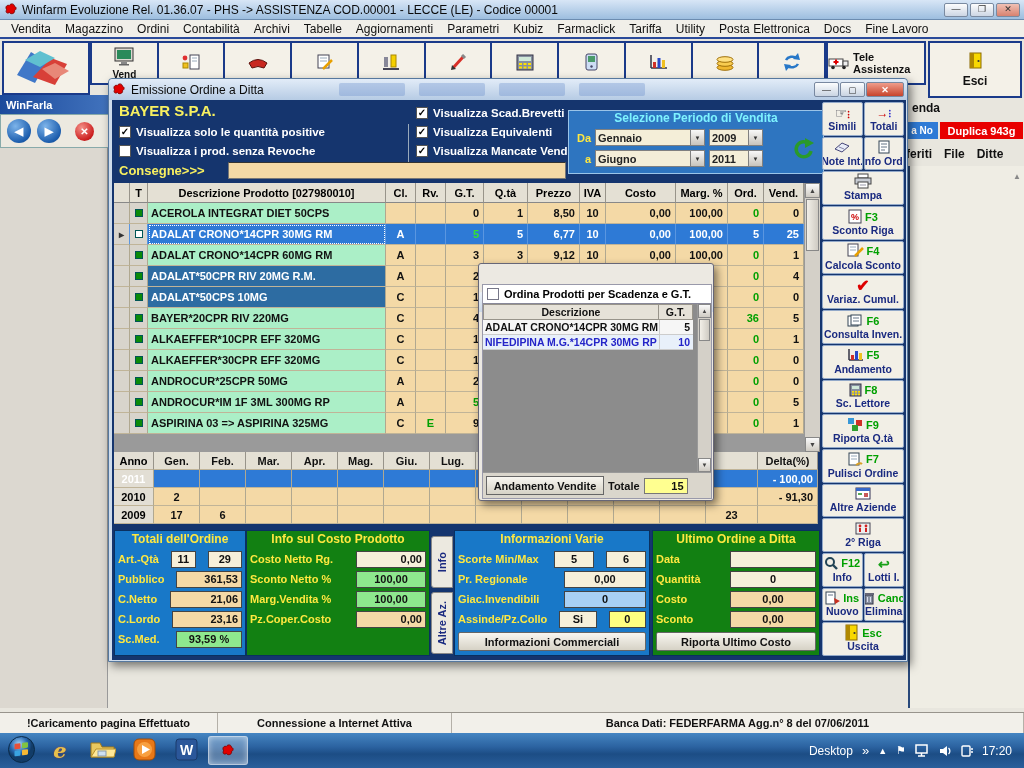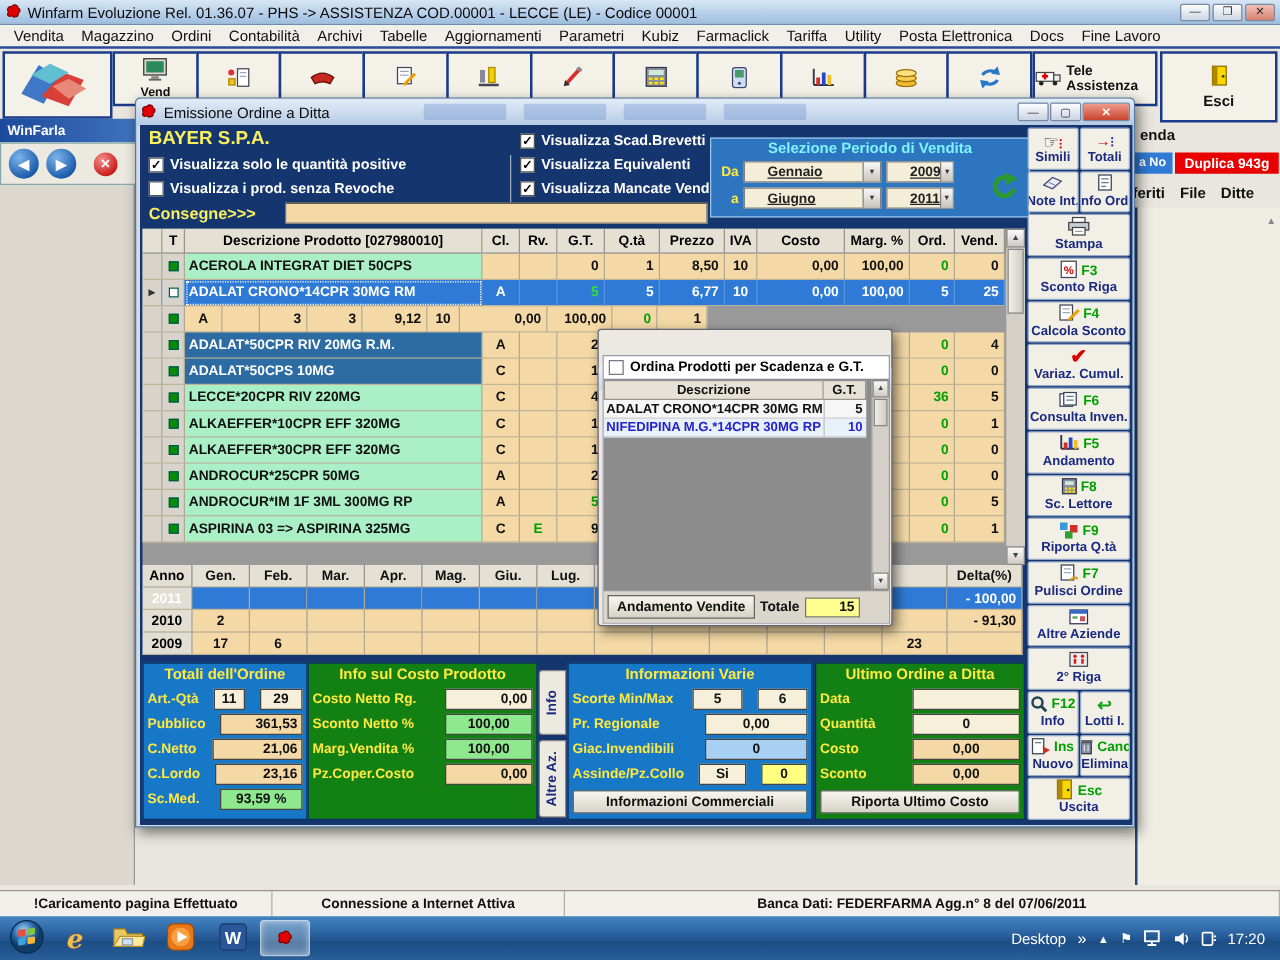--- a/index.html
+++ b/index.html
@@ -72,21 +72,21 @@
     justify-content:center;font-size:10px;font-weight:bold;color:#000;flex:none;}
   #hdr-divider{position:absolute;left:296px;top:24px;width:1px;height:40px;background:#9ab;}
   #consegne-lbl{position:absolute;left:7px;top:63px;font-size:13px;font-weight:bold;color:#f8f060;}
   #consegne-input{position:absolute;left:116px;top:62px;width:338px;height:17px;background:#f4d9a6;border:1px solid #777;
     border-top-color:#333;}
   #period{position:absolute;left:456px;top:10px;width:256px;height:64px;background:#2e75c0;border:1px solid #9ac4e8;}
   #period .p-title{color:#7ef3ff;font-weight:bold;font-size:12px;text-align:center;height:16px;}
   .per-row{display:flex;align-items:center;gap:4px;padding-left:4px;height:21px;}
   .per-lbl{width:18px;color:#ffe840;font-weight:bold;font-size:11px;text-align:right;}
   .sel{background:#f4eed8;border:1px solid #808080;height:17px;display:flex;align-items:center;font-size:11px;font-weight:bold;color:#222;}
-  .sel .val{flex:1;padding-left:18px;white-space:nowrap;text-decoration:underline;}
+  .sel .val{flex:1;padding-left:2px;white-space:nowrap;}
   .sel .da{width:14px;height:15px;background:linear-gradient(#f8f8f8,#c8c4bc);border-left:1px solid #808080;
     display:flex;align-items:center;justify-content:center;font-size:6px;color:#333;}
   #refresh{position:absolute;right:8px;top:26px;}
 
   
   #grid{position:absolute;left:2px;top:83px;width:706px;background:#9a9a9a;padding-bottom:18px;}
   .g-row{display:flex;height:21px;}
   .g-row.g-h{height:20px;}
   .g-cell{border-right:1px solid #b0a890;border-bottom:1px solid #c0b498;display:flex;align-items:center;
     font-weight:bold;font-size:11px;background:#f4d9a6;color:#111;overflow:hidden;white-space:nowrap;}
@@ -495,20 +495,21 @@
             <div class="g-cell c-num" style="width: 70px;">0,00</div>
             <div class="g-cell c-num" style="width: 52px;">100,00</div>
             <div class="g-cell c-num c-ord" style="width: 36px;">5</div>
             <div class="g-cell c-num" style="width: 40px;">25</div>
           </div>
           <div class="g-row row-mint">
             <div class="g-cell c-selcol" style="width: 16px;"></div>
             <div class="g-cell c-selcol c-ctr" style="width: 18px;">
               <span class="sq"></span>
             </div>
+            <div class="g-cell c-desc" style="width: 238px;">ADALAT CRONO*14CPR 60MG RM</div>
             <div class="g-cell c-ctr" style="width: 30px;">A</div>
             <div class="g-cell c-ctr rv-e" style="width: 30px;"></div>
             <div class="g-cell c-num" style="width: 38px;">3</div>
             <div class="g-cell c-num" style="width: 44px;">3</div>
             <div class="g-cell c-num" style="width: 52px;">9,12</div>
             <div class="g-cell c-ctr" style="width: 26px;">10</div>
             <div class="g-cell c-num" style="width: 70px;">0,00</div>
             <div class="g-cell c-num" style="width: 52px;">100,00</div>
             <div class="g-cell c-num c-ord" style="width: 36px;">0</div>
             <div class="g-cell c-num" style="width: 40px;">1</div>
@@ -545,21 +546,21 @@
             <div class="g-cell c-num" style="width: 70px;"></div>
             <div class="g-cell c-num" style="width: 52px;"></div>
             <div class="g-cell c-num c-ord" style="width: 36px;">0</div>
             <div class="g-cell c-num" style="width: 40px;">0</div>
           </div>
           <div class="g-row row-mint">
             <div class="g-cell c-selcol" style="width: 16px;"></div>
             <div class="g-cell c-selcol c-ctr" style="width: 18px;">
               <span class="sq"></span>
             </div>
-            <div class="g-cell c-desc" style="width: 238px;">LECCE*20CPR RIV 220MG</div>
+            <div class="g-cell c-desc" style="width: 238px;">BAYER*20CPR RIV 220MG</div>
             <div class="g-cell c-ctr" style="width: 30px;">C</div>
             <div class="g-cell c-ctr rv-e" style="width: 30px;"></div>
             <div class="g-cell c-num" style="width: 38px;">4</div>
             <div class="g-cell c-num" style="width: 44px;"></div>
             <div class="g-cell c-num" style="width: 52px;"></div>
             <div class="g-cell c-ctr" style="width: 26px;"></div>
             <div class="g-cell c-num" style="width: 70px;"></div>
             <div class="g-cell c-num" style="width: 52px;"></div>
             <div class="g-cell c-num c-ord" style="width: 36px;">36</div>
             <div class="g-cell c-num" style="width: 40px;">5</div>

